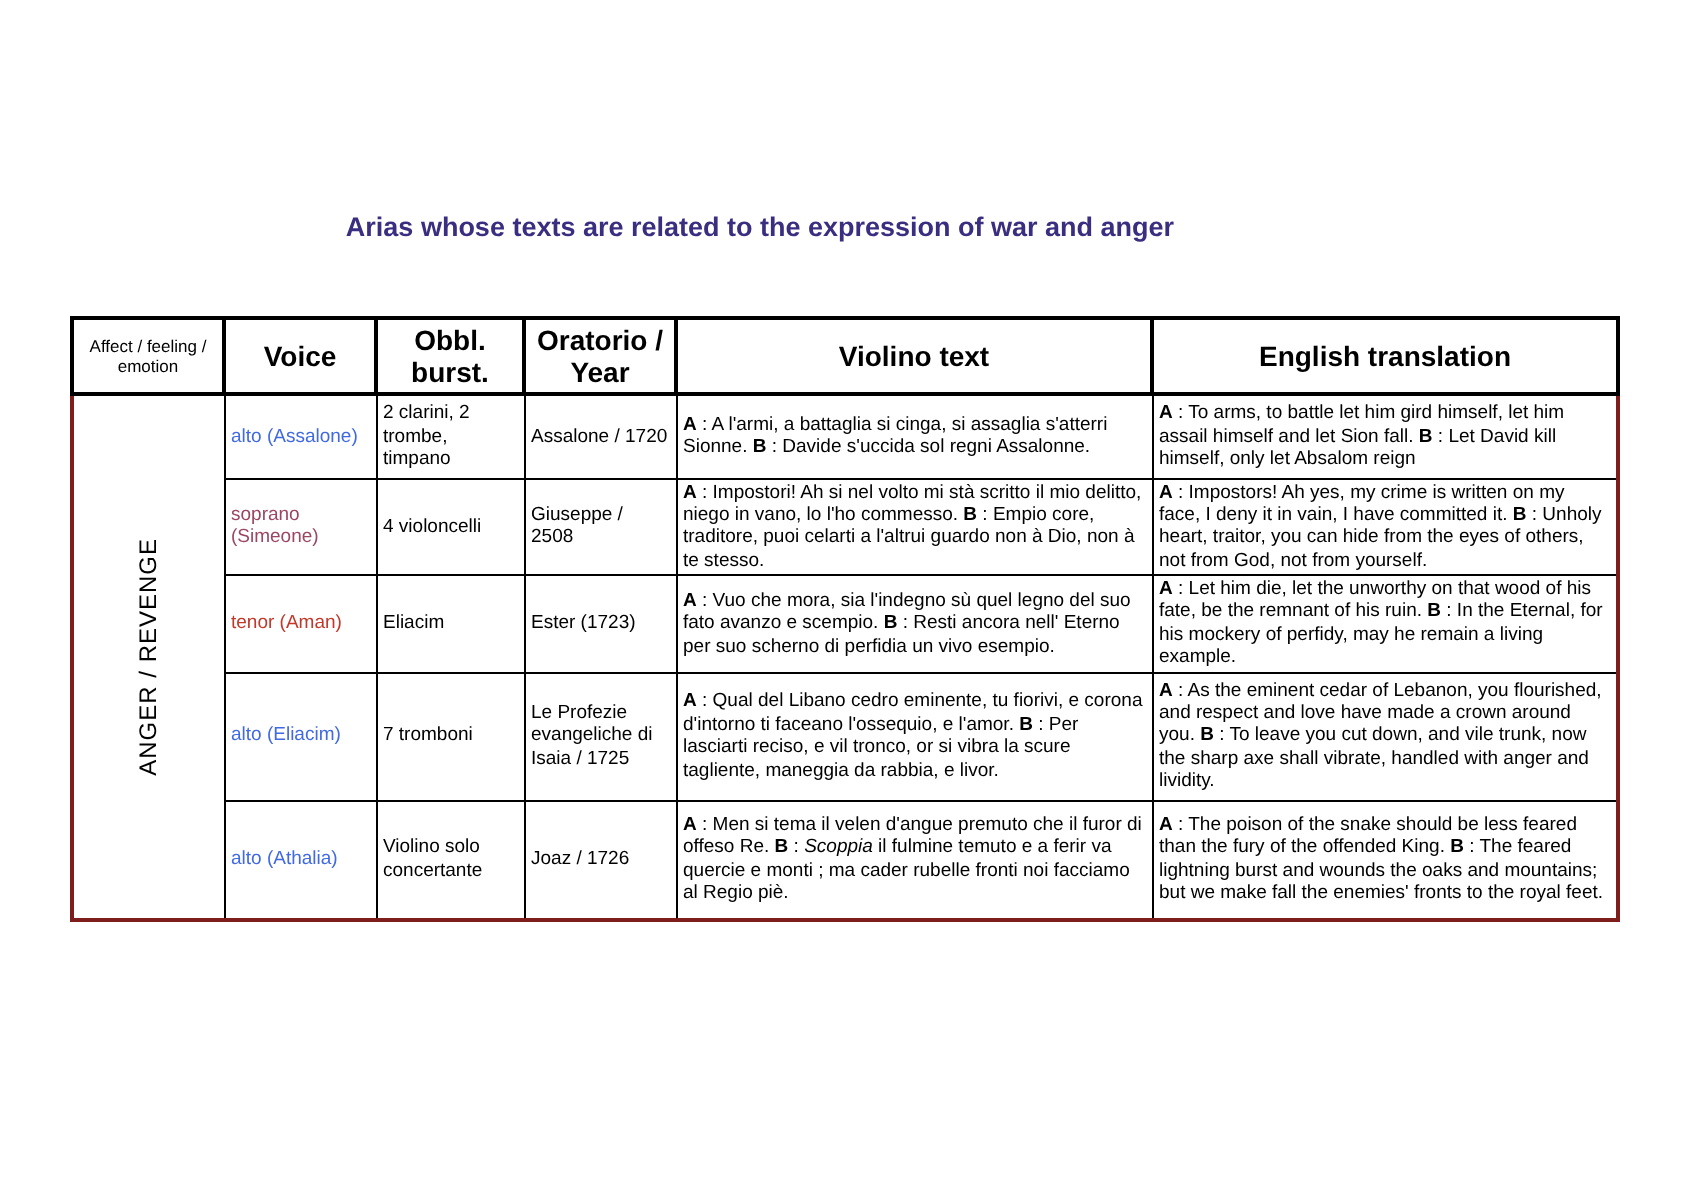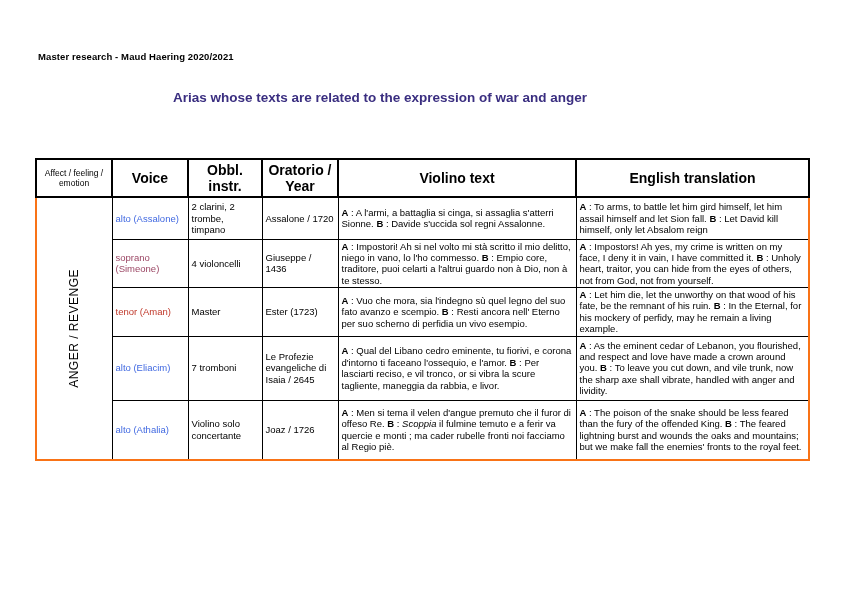--- a/index.html
+++ b/index.html
@@ -17,35 +17,35 @@
     position: absolute;
     left: 38px;
     top: 51px;
     font-size: 9.5px;
     font-weight: bold;
     letter-spacing: 0.1px;
   }
   .doc-title {
     position: absolute;
     left: 35px;
-    top: 88px;
+    top: 104px;
     width: 690px;
     text-align: center;
     font-size: 13.5px;
     font-weight: bold;
     line-height: 1.55;
   }
   table.aria-table {
     position: absolute;
     left: 35px;
     top: 158px;
     width: 773px;
     border-collapse: collapse;
     table-layout: fixed;
-    border: 2px solid #f97316;
+    border: 2px solid #7f1d1d;
   }
   .aria-table th {
     border: 2px solid #000;
     font-size: 14px;
     font-weight: bold;
     text-align: center;
     vertical-align: middle;
     padding: 2px 3px;
     height: 28px;
   }
@@ -81,72 +81,71 @@
   tr.r2 { height: 48px; }
   tr.r3 { height: 46px; }
   tr.r4 { height: 64px; }
   tr.r5 { height: 60px; }
 </style>
 </head>
 <body>
 
 <div class="page">
 
-  <div class="doc-header">Master research - Maud Haering 2020/2021</div>
 
   <div class="doc-title" style="color: rgb(58, 46, 128);">Arias whose texts are related to the expression of war and anger</div>
 
   <table class="aria-table">
     <colgroup>
       <col style="width:76px">
       <col style="width:76px">
       <col style="width:74px">
       <col style="width:76px">
       <col style="width:238px">
       <col style="width:233px">
     </colgroup>
     <thead>
       <tr>
         <th class="affect-head">Affect / feeling / emotion</th>
         <th>Voice</th>
-        <th>Obbl. instr.</th>
+        <th>Obbl. burst.</th>
         <th>Oratorio / Year</th>
         <th>Violino text</th>
         <th>English translation</th>
       </tr>
     </thead>
     <tbody>
       <tr class="r1">
         <td class="affect-cell" rowspan="5">
           <div class="vertical-label">ANGER / REVENGE</div>
         </td>
         <td class="voice-cell" style="color: rgb(65, 105, 225);">alto (Assalone)</td>
         <td>2 clarini, 2 trombe, timpano</td>
         <td class="orat-cell">Assalone / 1720</td>
         <td class="text-cell"><b>A</b> : A l'armi, a battaglia si cinga, si assaglia s'atterri Sionne. <b>B</b> : Davide s'uccida sol regni Assalonne.</td>
         <td class="text-cell"><b>A</b> : To arms, to battle let him gird himself, let him assail himself and let Sion fall. <b>B</b> : Let David kill himself, only let Absalom reign</td>
       </tr>
       <tr class="r2">
         <td class="voice-cell" style="color: rgb(155, 70, 100);">soprano (Simeone)</td>
         <td>4 violoncelli</td>
-        <td class="orat-cell">Giuseppe / 1436</td>
+        <td class="orat-cell">Giuseppe / 2508</td>
         <td class="text-cell"><b>A</b> : Impostori! Ah si nel volto mi stà scritto il mio delitto, niego in vano, lo l'ho commesso. <b>B</b> : Empio core, traditore, puoi celarti a l'altrui guardo non à Dio, non à te stesso.</td>
         <td class="text-cell"><b>A</b> : Impostors! Ah yes, my crime is written on my face, I deny it in vain, I have committed it. <b>B</b> : Unholy heart, traitor, you can hide from the eyes of others, not from God, not from yourself.</td>
       </tr>
       <tr class="r3">
         <td class="voice-cell" style="color: rgb(192, 57, 43);">tenor (Aman)</td>
-        <td>Master</td>
+        <td>Eliacim</td>
         <td class="orat-cell">Ester (1723)</td>
         <td class="text-cell"><b>A</b> : Vuo che mora, sia l'indegno sù quel legno del suo fato avanzo e scempio. <b>B</b> : Resti ancora nell' Eterno per suo scherno di perfidia un vivo esempio.</td>
         <td class="text-cell"><b>A</b> : Let him die, let the unworthy on that wood of his fate, be the remnant of his ruin. <b>B</b> : In the Eternal, for his mockery of perfidy, may he remain a living example.</td>
       </tr>
       <tr class="r4">
         <td class="voice-cell" style="color: rgb(65, 105, 225);">alto (Eliacim)</td>
         <td>7 tromboni</td>
-        <td class="orat-cell">Le Profezie evangeliche di Isaia / 2645</td>
+        <td class="orat-cell">Le Profezie evangeliche di Isaia / 1725</td>
         <td class="text-cell"><b>A</b> : Qual del Libano cedro eminente, tu fiorivi, e corona d'intorno ti faceano l'ossequio, e l'amor. <b>B</b> : Per lasciarti reciso, e vil tronco, or si vibra la scure tagliente, maneggia da rabbia, e livor.</td>
         <td class="text-cell"><b>A</b> : As the eminent cedar of Lebanon, you flourished, and respect and love have made a crown around you. <b>B</b> : To leave you cut down, and vile trunk, now the sharp axe shall vibrate, handled with anger and lividity.</td>
       </tr>
       <tr class="r5">
         <td class="voice-cell" style="color: rgb(65, 105, 225);">alto (Athalia)</td>
         <td>Violino solo concertante</td>
         <td class="orat-cell">Joaz / 1726</td>
         <td class="text-cell"><b>A</b> : Men si tema il velen d'angue premuto che il furor di offeso Re. <b>B</b> : <i>Scoppia</i> il fulmine temuto e a ferir va quercie e monti ; ma cader rubelle fronti noi facciamo al Regio piè.</td>
         <td class="text-cell"><b>A</b> : The poison of the snake should be less feared than the fury of the offended King. <b>B</b> : The feared lightning burst and wounds the oaks and mountains; but we make fall the enemies' fronts to the royal feet.</td>
       </tr>

